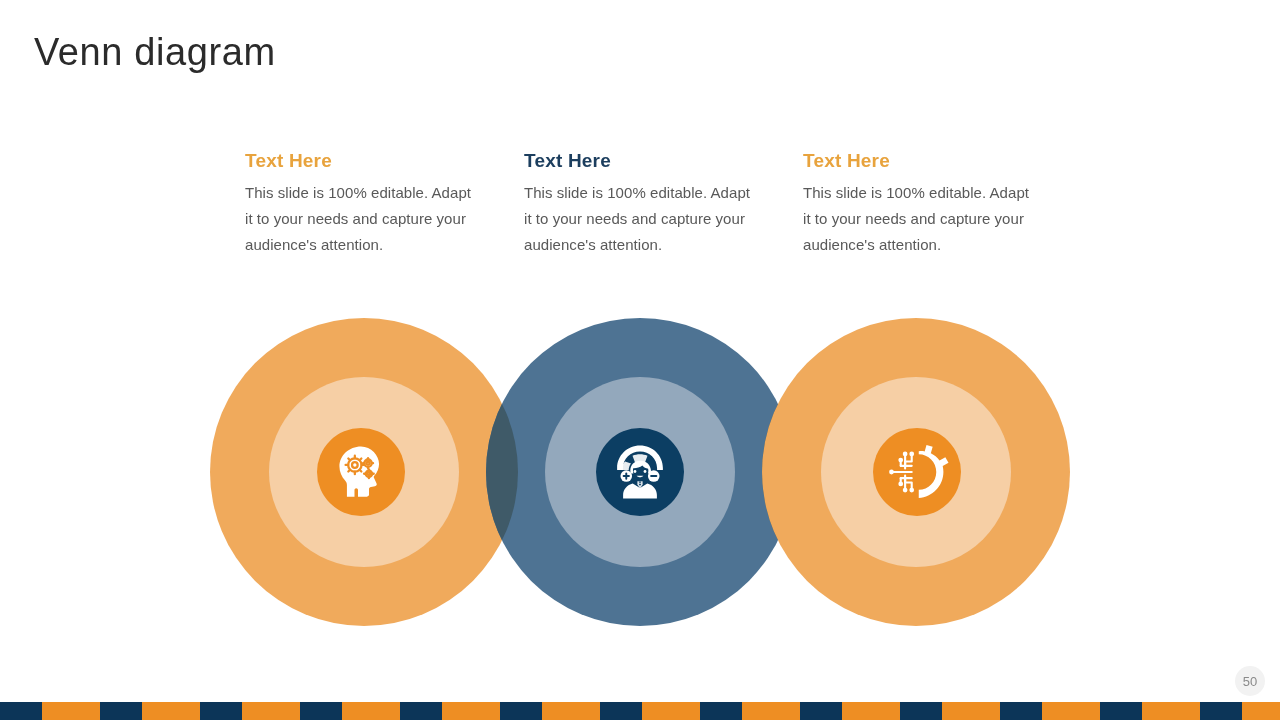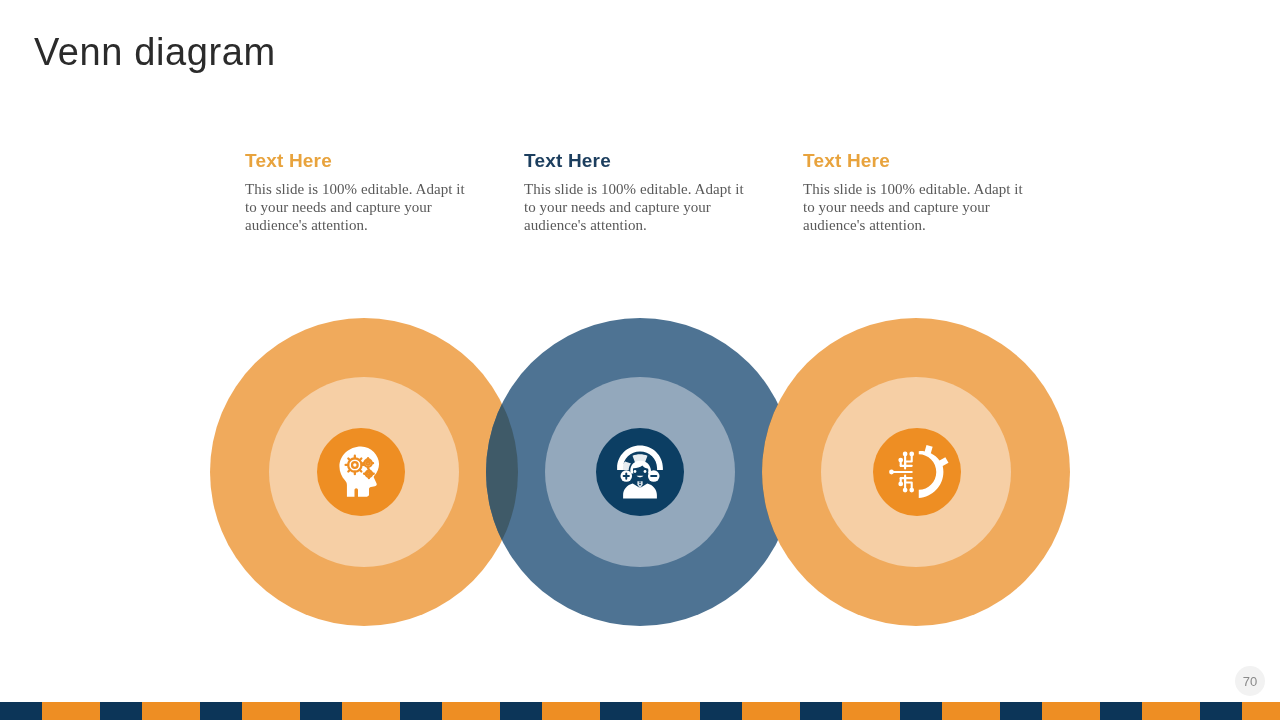--- a/index.html
+++ b/index.html
@@ -25,23 +25,22 @@
   .text-col.c3 { left:803px; }
 
   .col-heading {
     font-size:19px; font-weight:bold; letter-spacing:0.2px;
     line-height:22px; margin-bottom:8px;
   }
   .col-heading.orange { color:#E8A33D; }
   .col-heading.navy   { color:#1C3E5E; }
 
   .col-body {
-    font-size:15px; line-height:18px; color:#595959;
+    font-size:15px; line-height:26px; color:#595959;
     letter-spacing:0.05px;
-    font-family:Liberation Serif, serif;
   }
 
   
   .venn { position:absolute; left:0; top:0; width:1280px; height:720px; }
 
   .ring { position:absolute; border-radius:50%; }
 
   
   .disc-outer { width:308px; height:308px; top:318px; }
   .disc-mid   { width:190px; height:190px; top:377px; }
@@ -214,15 +213,15 @@
     <div class="col-body">This slide is 100% editable. Adapt it to your needs and capture your audience's attention.</div>
   </div>
 
   <div class="text-col c3">
     <div class="col-heading orange">Text Here</div>
     <div class="col-body">This slide is 100% editable. Adapt it to your needs and capture your audience's attention.</div>
   </div>
 
   <div class="footer-stripes"></div>
 
-  <div class="page-number">70</div>
+  <div class="page-number">50</div>
 
 </div>
 
 </body></html>

